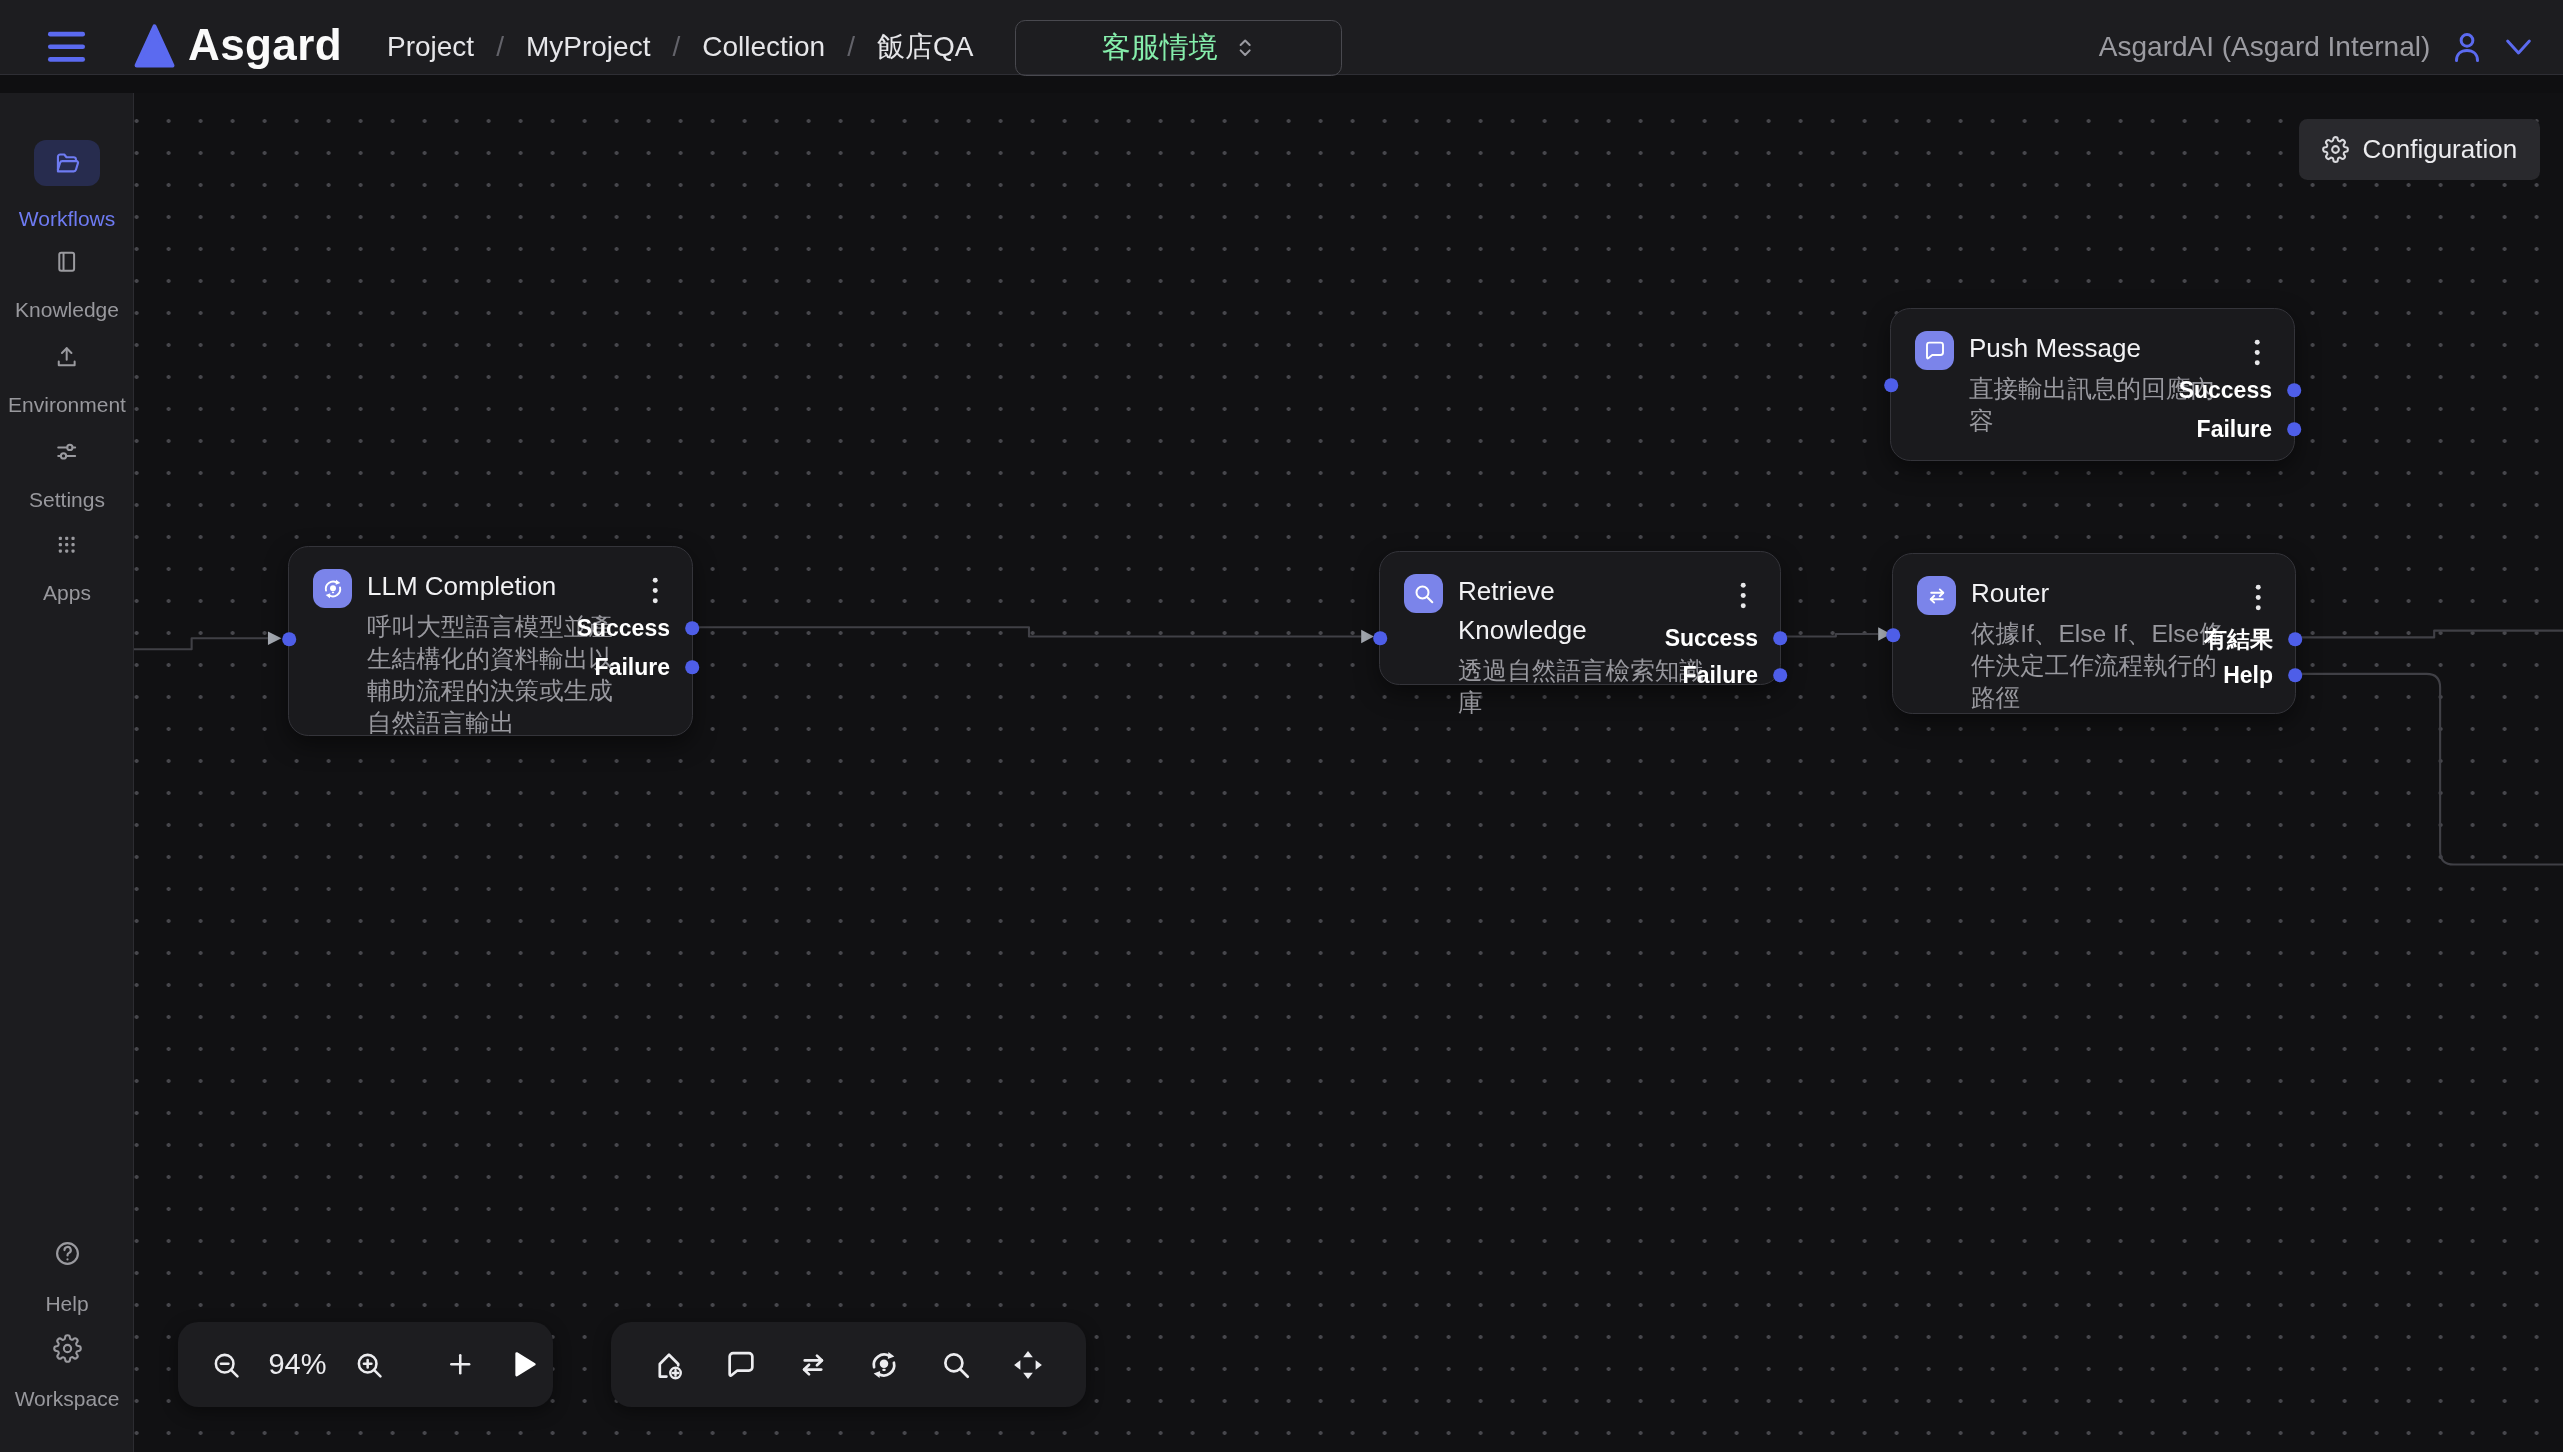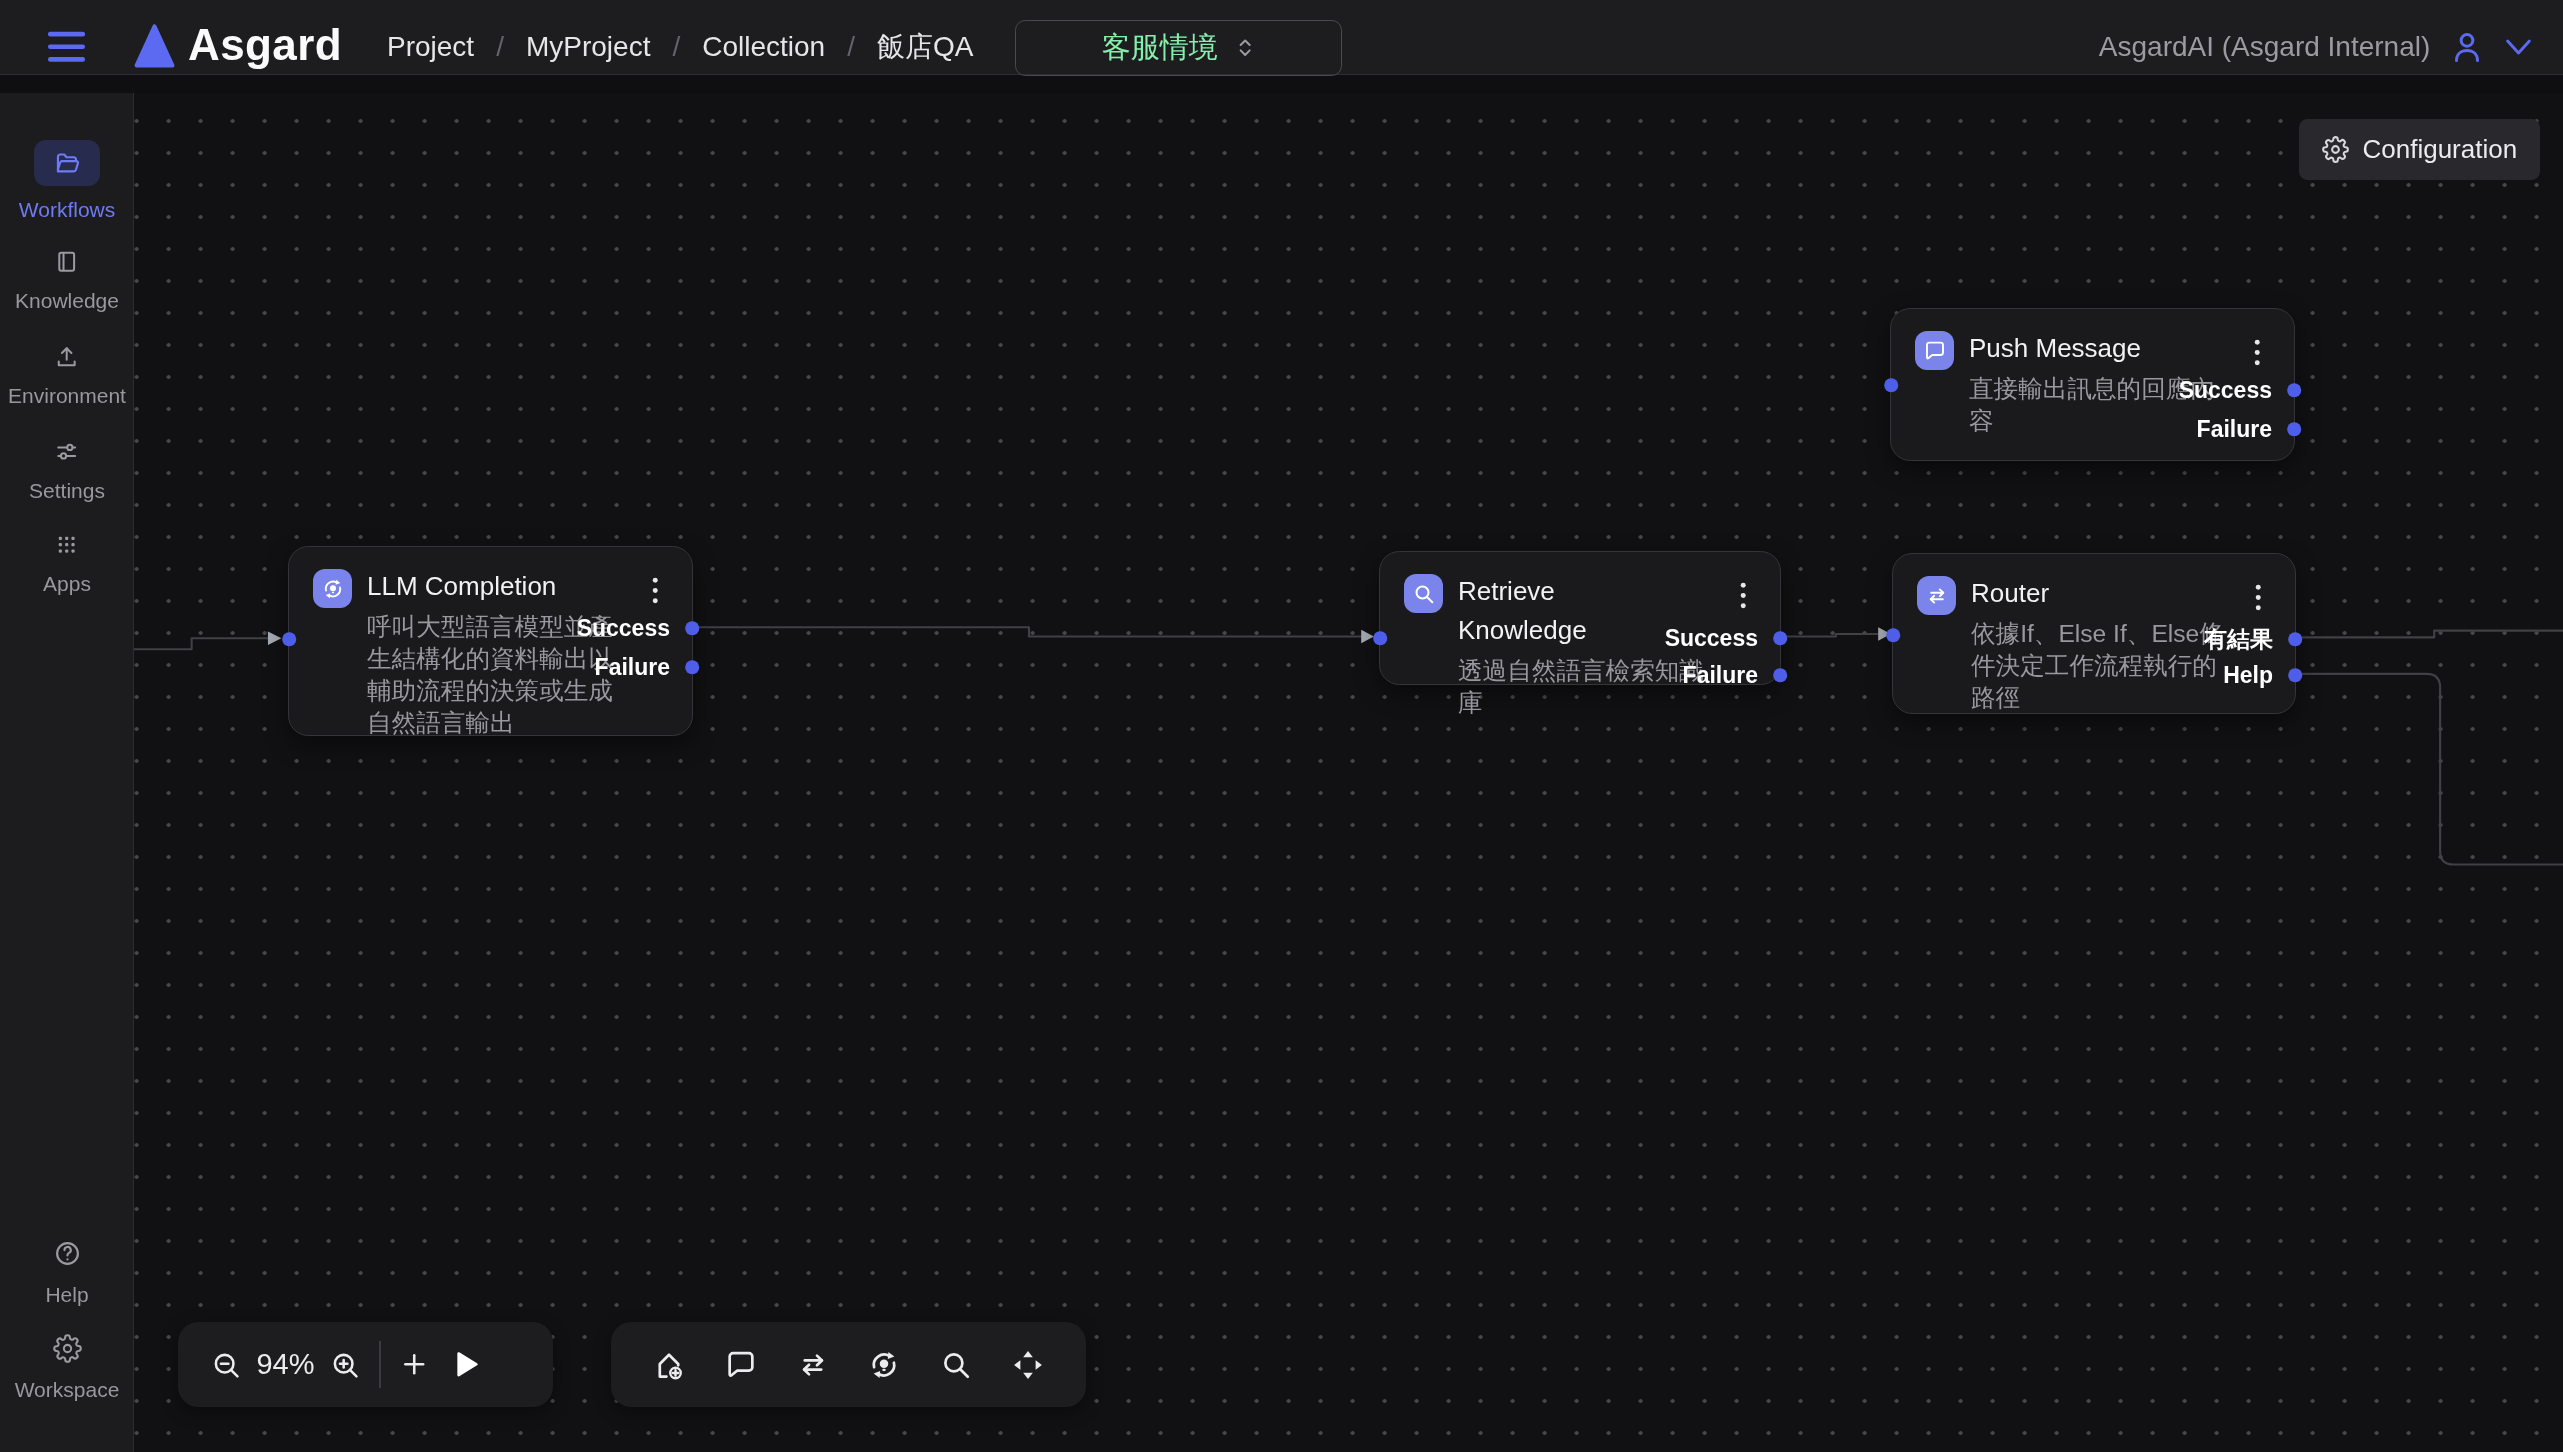--- a/index.html
+++ b/index.html
@@ -24,21 +24,21 @@
     border:0.8px solid #49494f; border-radius:10.2px; display:flex; align-items:center;
     justify-content:center; gap:17px; cursor:pointer; }
   .env-select .val{ font-size:29px; color:#86efac; }
   .account{ position:absolute; right:30.5px; top:0; height:93px; display:flex; align-items:center; gap:18.6px; }
   .account .name{ font-size:28px; color:#9b9ba1; }
   
   .sidebar{ position:absolute; left:0; top:93px; width:134px; height:1360px;
     background:#1c1c1f; border-right:0.8px solid #2c2c31; z-index:20; }
   .side-item{ position:absolute; width:134px; text-align:center; cursor:pointer; }
   .side-item .ic{ display:inline-flex; }
-  .side-item .lbl{ display:block; font-size:21px; color:#98989d; margin-top:12px; }
+  .side-item .lbl{ display:block; font-size:21px; color:#98989d; margin-top:21px; }
   .side-item.active .lbl{ color:#6e7bf2; }
   .active-pill{ display:inline-flex; align-items:center; justify-content:center;
     width:66px; height:46px; border-radius:12px; background:#272c4e; }
   
   .canvas{ position:absolute; left:134px; top:93px; width:2429px; height:1360px;
     background-color:var(--canvas);
     background-image:radial-gradient(circle, #47474c 1.8px, transparent 2.2px);
     background-size:32px 32px; background-position:18.6px 12px; }
   .edges{ position:absolute; left:0; top:0; pointer-events:none; }
   .edges path{ stroke:var(--edge); stroke-width:2.5; fill:none; stroke-linejoin:round; }
@@ -62,21 +62,21 @@
   .port.outp{ left:100%; }
   
   .config-btn{ position:absolute; left:2299px; top:119px; width:241px; height:61px;
     background:#29292d; border-radius:8.5px; display:flex; align-items:center;
     justify-content:center; gap:13.6px; cursor:pointer; z-index:10; }
   .config-btn span{ font-size:26px; color:#ececef; }
   
   .toolbar{ position:absolute; background:#1d1d20; border-radius:20.3px; height:85px;
     display:flex; align-items:center; z-index:10; box-shadow:0 5.1px 17px rgba(0,0,0,.4); }
   .toolbar .tb-btn{ display:flex; align-items:center; justify-content:center; cursor:pointer; }
-  .zoom-bar{ left:178px; top:1322px; width:375px; padding:12px 32px; gap:8px; }
+  .zoom-bar{ left:178px; top:1322px; width:375px; padding:12px 32px; gap:20px; }
   .zoom-level{ font-size:29px; color:#ececef; min-width:71px; text-align:center; }
   .tb-divider{ width:1.7px; height:47px; background:#3a3a40; margin:0 10.2px; }
   .tools-bar{ left:611px; top:1322px; width:475px; justify-content:space-around; padding:0 22px; }
   svg{ display:block; }
 </style>
 </head>
 <body>
 
 <div class="canvas">
   <svg class="edges" width="2429" height="1360" viewBox="0 0 2866 1604">

